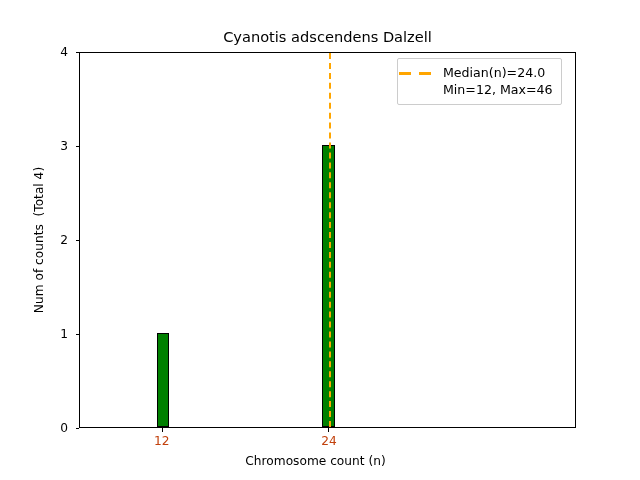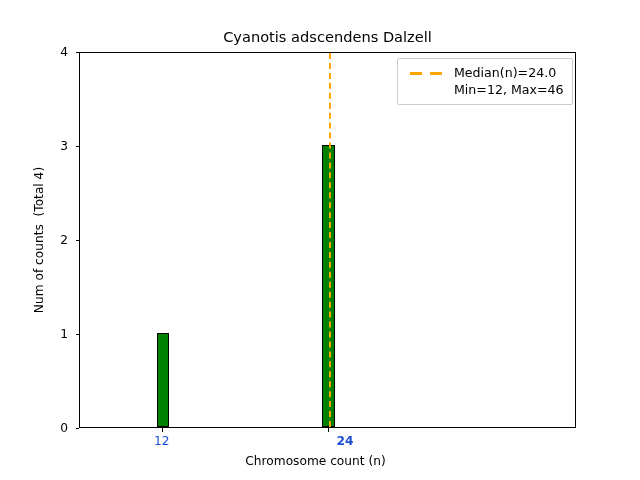--- a/index.html
+++ b/index.html
@@ -91,21 +91,21 @@
     width: 0;
     border-left: 1.1px solid #000000;
   }
   .xtick-label {
     position: absolute;
     top: 434px;
     width: 60px;
     text-align: center;
     font-size: 12.2px;
     line-height: 14px;
-    color: #1d4ed8;
+    color: #c2410c;
   }
 
   
   #xlabel {
     position: absolute;
     left: 67px;
     top: 453px;
     width: 497px;
     text-align: center;
     font-size: 12.2px;
@@ -129,21 +129,21 @@
 
   
   #legend {
     position: absolute;
     left: 397px;
     top: 58px;
     box-sizing: border-box;
     background: #ffffff;
     border: 0.9px solid #cccccc;
     border-radius: 2px;
-    padding: 5px 8px 6px 12px;
+    padding: 5px 8px 6px 1px;
     display: flex;
     align-items: flex-start;
     gap: 8px;
   }
   #legend-swatch {
     flex: 0 0 auto;
     width: 36px;
     height: 15px;
     position: relative;
     margin-top: 2px;
@@ -192,21 +192,21 @@
       <div class="ytick-label" style="top: 328px;">1</div>
       <div class="ytick-mark" style="top: 240px;"></div>
       <div class="ytick-label" style="top: 234px;">2</div>
       <div class="ytick-mark" style="top: 146px;"></div>
       <div class="ytick-label" style="top: 140px;">3</div>
       <div class="ytick-mark" style="top: 52px;"></div>
       <div class="ytick-label" style="top: 46px;">4</div>
       <div class="xtick-mark" style="left: 161.833px;"></div>
       <div class="xtick-label" style="left: 131.833px;">12</div>
       <div class="xtick-mark" style="left: 327.5px;"></div>
-      <div class="xtick-label" style="left: 315px; font-weight: bold;">24</div>
+      <div class="xtick-label" style="left: 299px;">24</div>
     </div>
 
   <div id="legend">
     <span id="legend-swatch"></span>
     <div id="legend-text">
       <div>Median(n)=24.0</div>
       <div>Min=12, Max=46</div>
     </div>
   </div>
 

